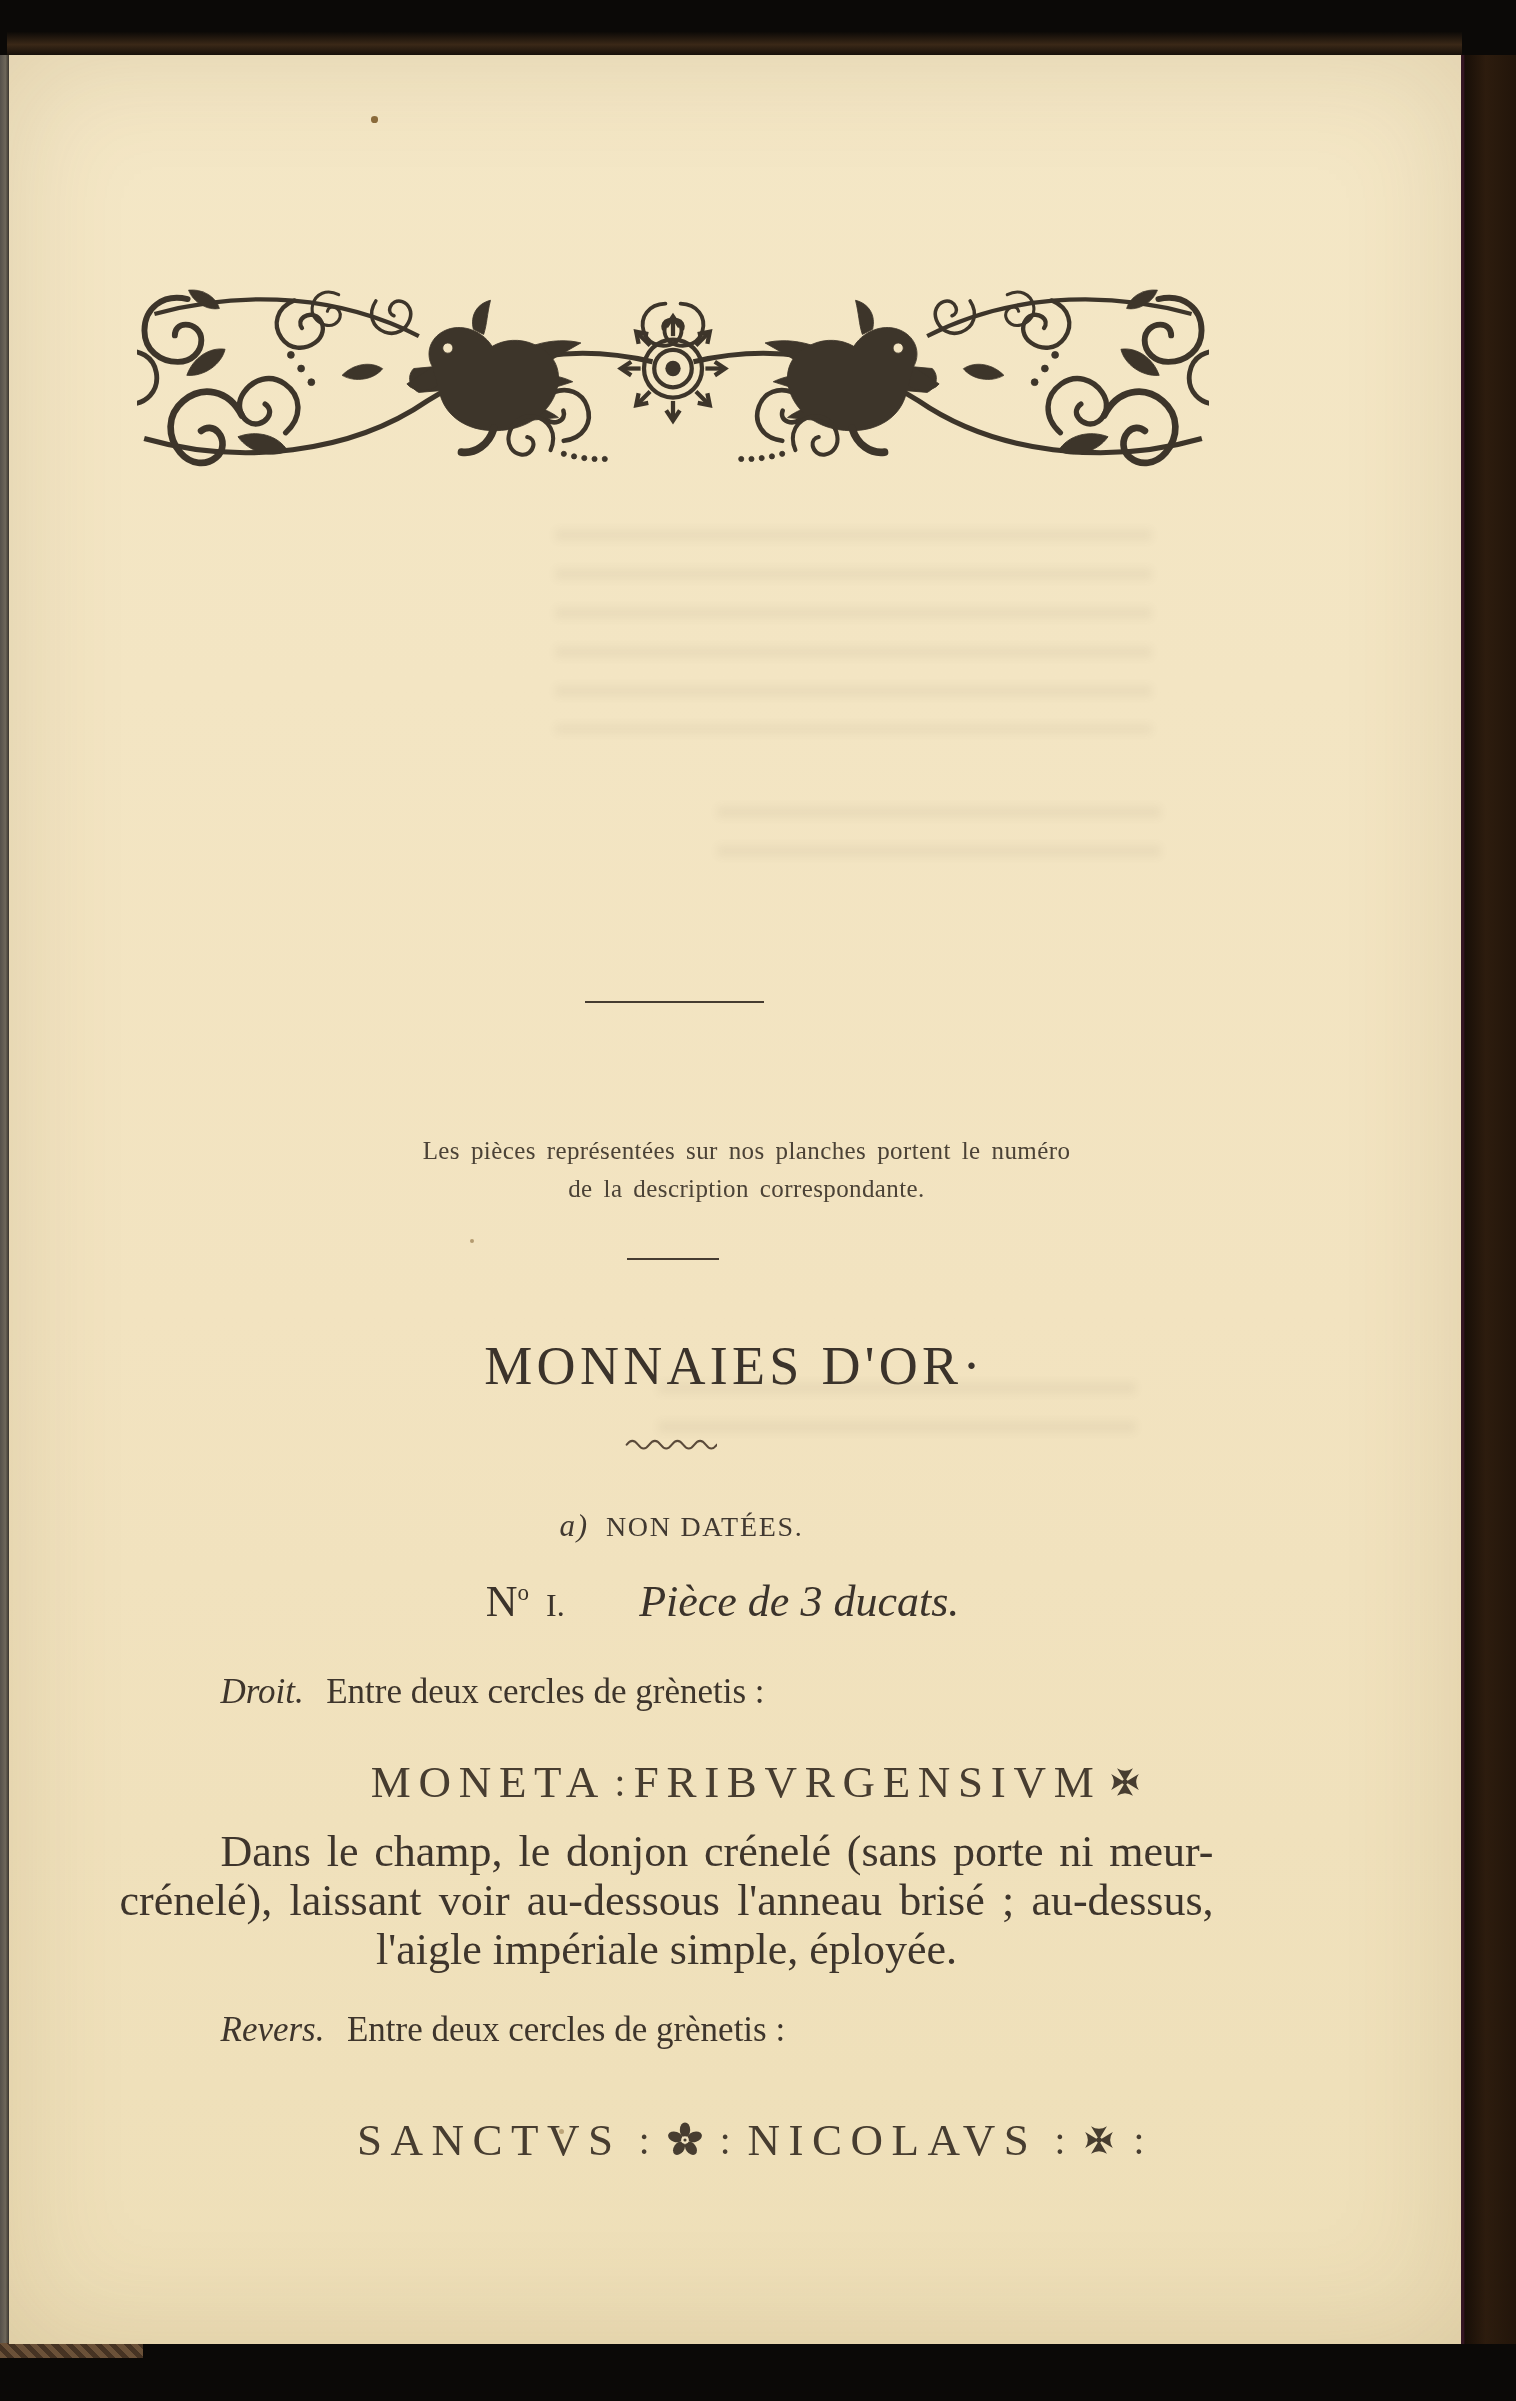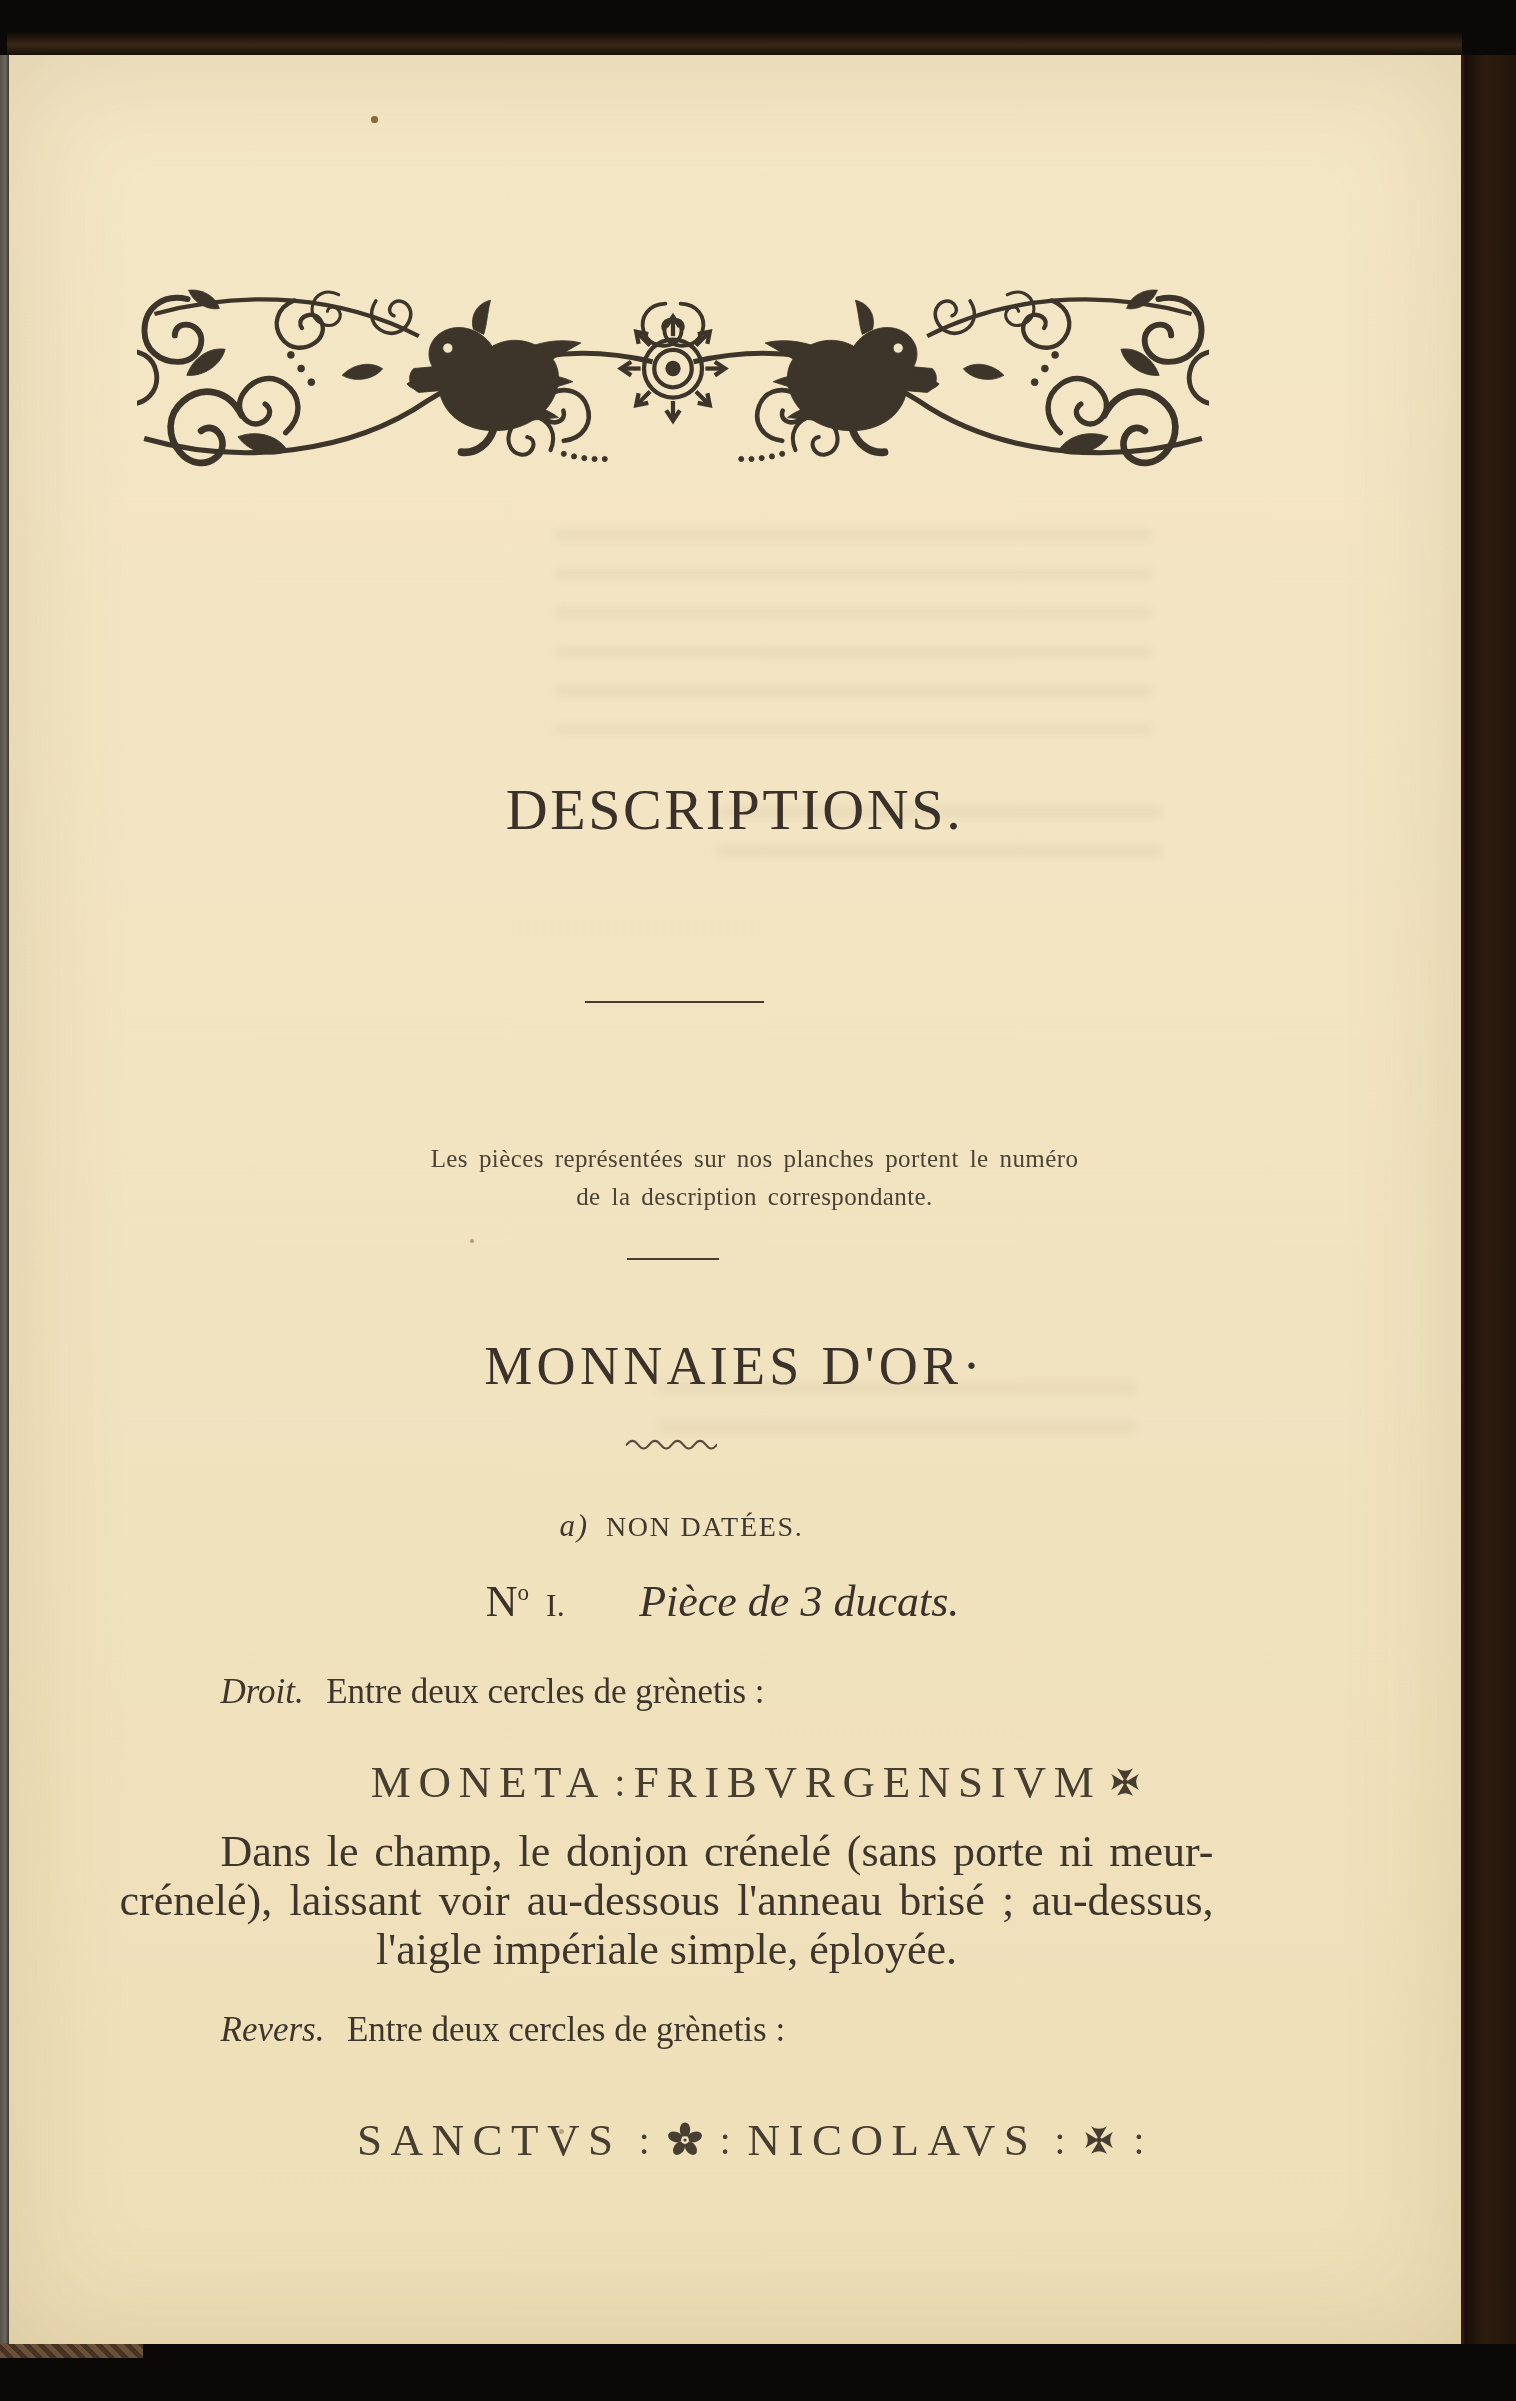--- a/index.html
+++ b/index.html
@@ -20,21 +20,21 @@
         box-shadow:inset 0 0 119px rgba(120,90,40,.16), 3.4px 0 0 #331522;}
   .speck{position:absolute;border-radius:50%;background:#8a6a3a;}
   .ghost{position:absolute;opacity:.055;filter:blur(4.3px);
          background:repeating-linear-gradient(180deg,#5a4a33 0 12px,transparent 12px 39px);}
   .ornament{position:absolute;left:128px;top:218px;}
   .title{position:absolute;left:0;width:100%;top:721px;margin:0;text-align:center;
          font-size:58px;font-weight:normal;letter-spacing:2.6px;color:#3a322a;}
   .rule{position:absolute;height:1.7px;background:#463c31;}
   .rule1{left:576px;top:946px;width:179px;}
   .rule2{left:618px;top:1203px;width:92px;}
-  .intro{position:absolute;left:0;width:100%;top:1077px;margin:8px;text-align:center;
+  .intro{position:absolute;left:0;width:100%;top:1077px;margin:0;text-align:center;
          font-size:25px;line-height:38px;color:#4b4236;letter-spacing:0.4px;word-spacing:4.3px;
          transform:translateX(12px);}
   .section{position:absolute;left:0;width:100%;top:1280px;margin:0;text-align:center;
            font-size:54px;font-weight:normal;letter-spacing:4.3px;color:#3b332b;}
   .squiggle{position:absolute;left:616px;top:1382px;}
   .subsection{position:absolute;left:0;width:100%;top:1453px;text-align:center;
               font-size:28px;color:#413931;letter-spacing:1.7px;transform:translateX(-53px);}
   .subsection em{font-size:31px;margin-right:8.5px;}
   .item-heading{position:absolute;left:0;width:100%;top:1521px;text-align:center;color:#3b332b;
                 transform:translateX(-12px);}
@@ -156,21 +156,20 @@
           <use href="#ray" transform="rotate(45)"></use>
         <use href="#ray" transform="rotate(90)"></use>
           <use href="#ray" transform="rotate(135)"></use>
         <use href="#ray" transform="rotate(180)"></use>
           <use href="#ray" transform="rotate(225)"></use>
         <use href="#ray" transform="rotate(270)"></use>
           <use href="#ray" transform="rotate(315)"></use>
       </g>
     </svg>
 
-    <h1 class="title">DESCRIPTIONS.</h1>
 
     <div class="rule rule1"></div>
 
     <p class="intro">
       <span>Les pièces représentées sur nos planches portent le numéro</span><br>
       <span>de la description correspondante.</span>
     </p>
 
     <div class="rule rule2"></div>
 

